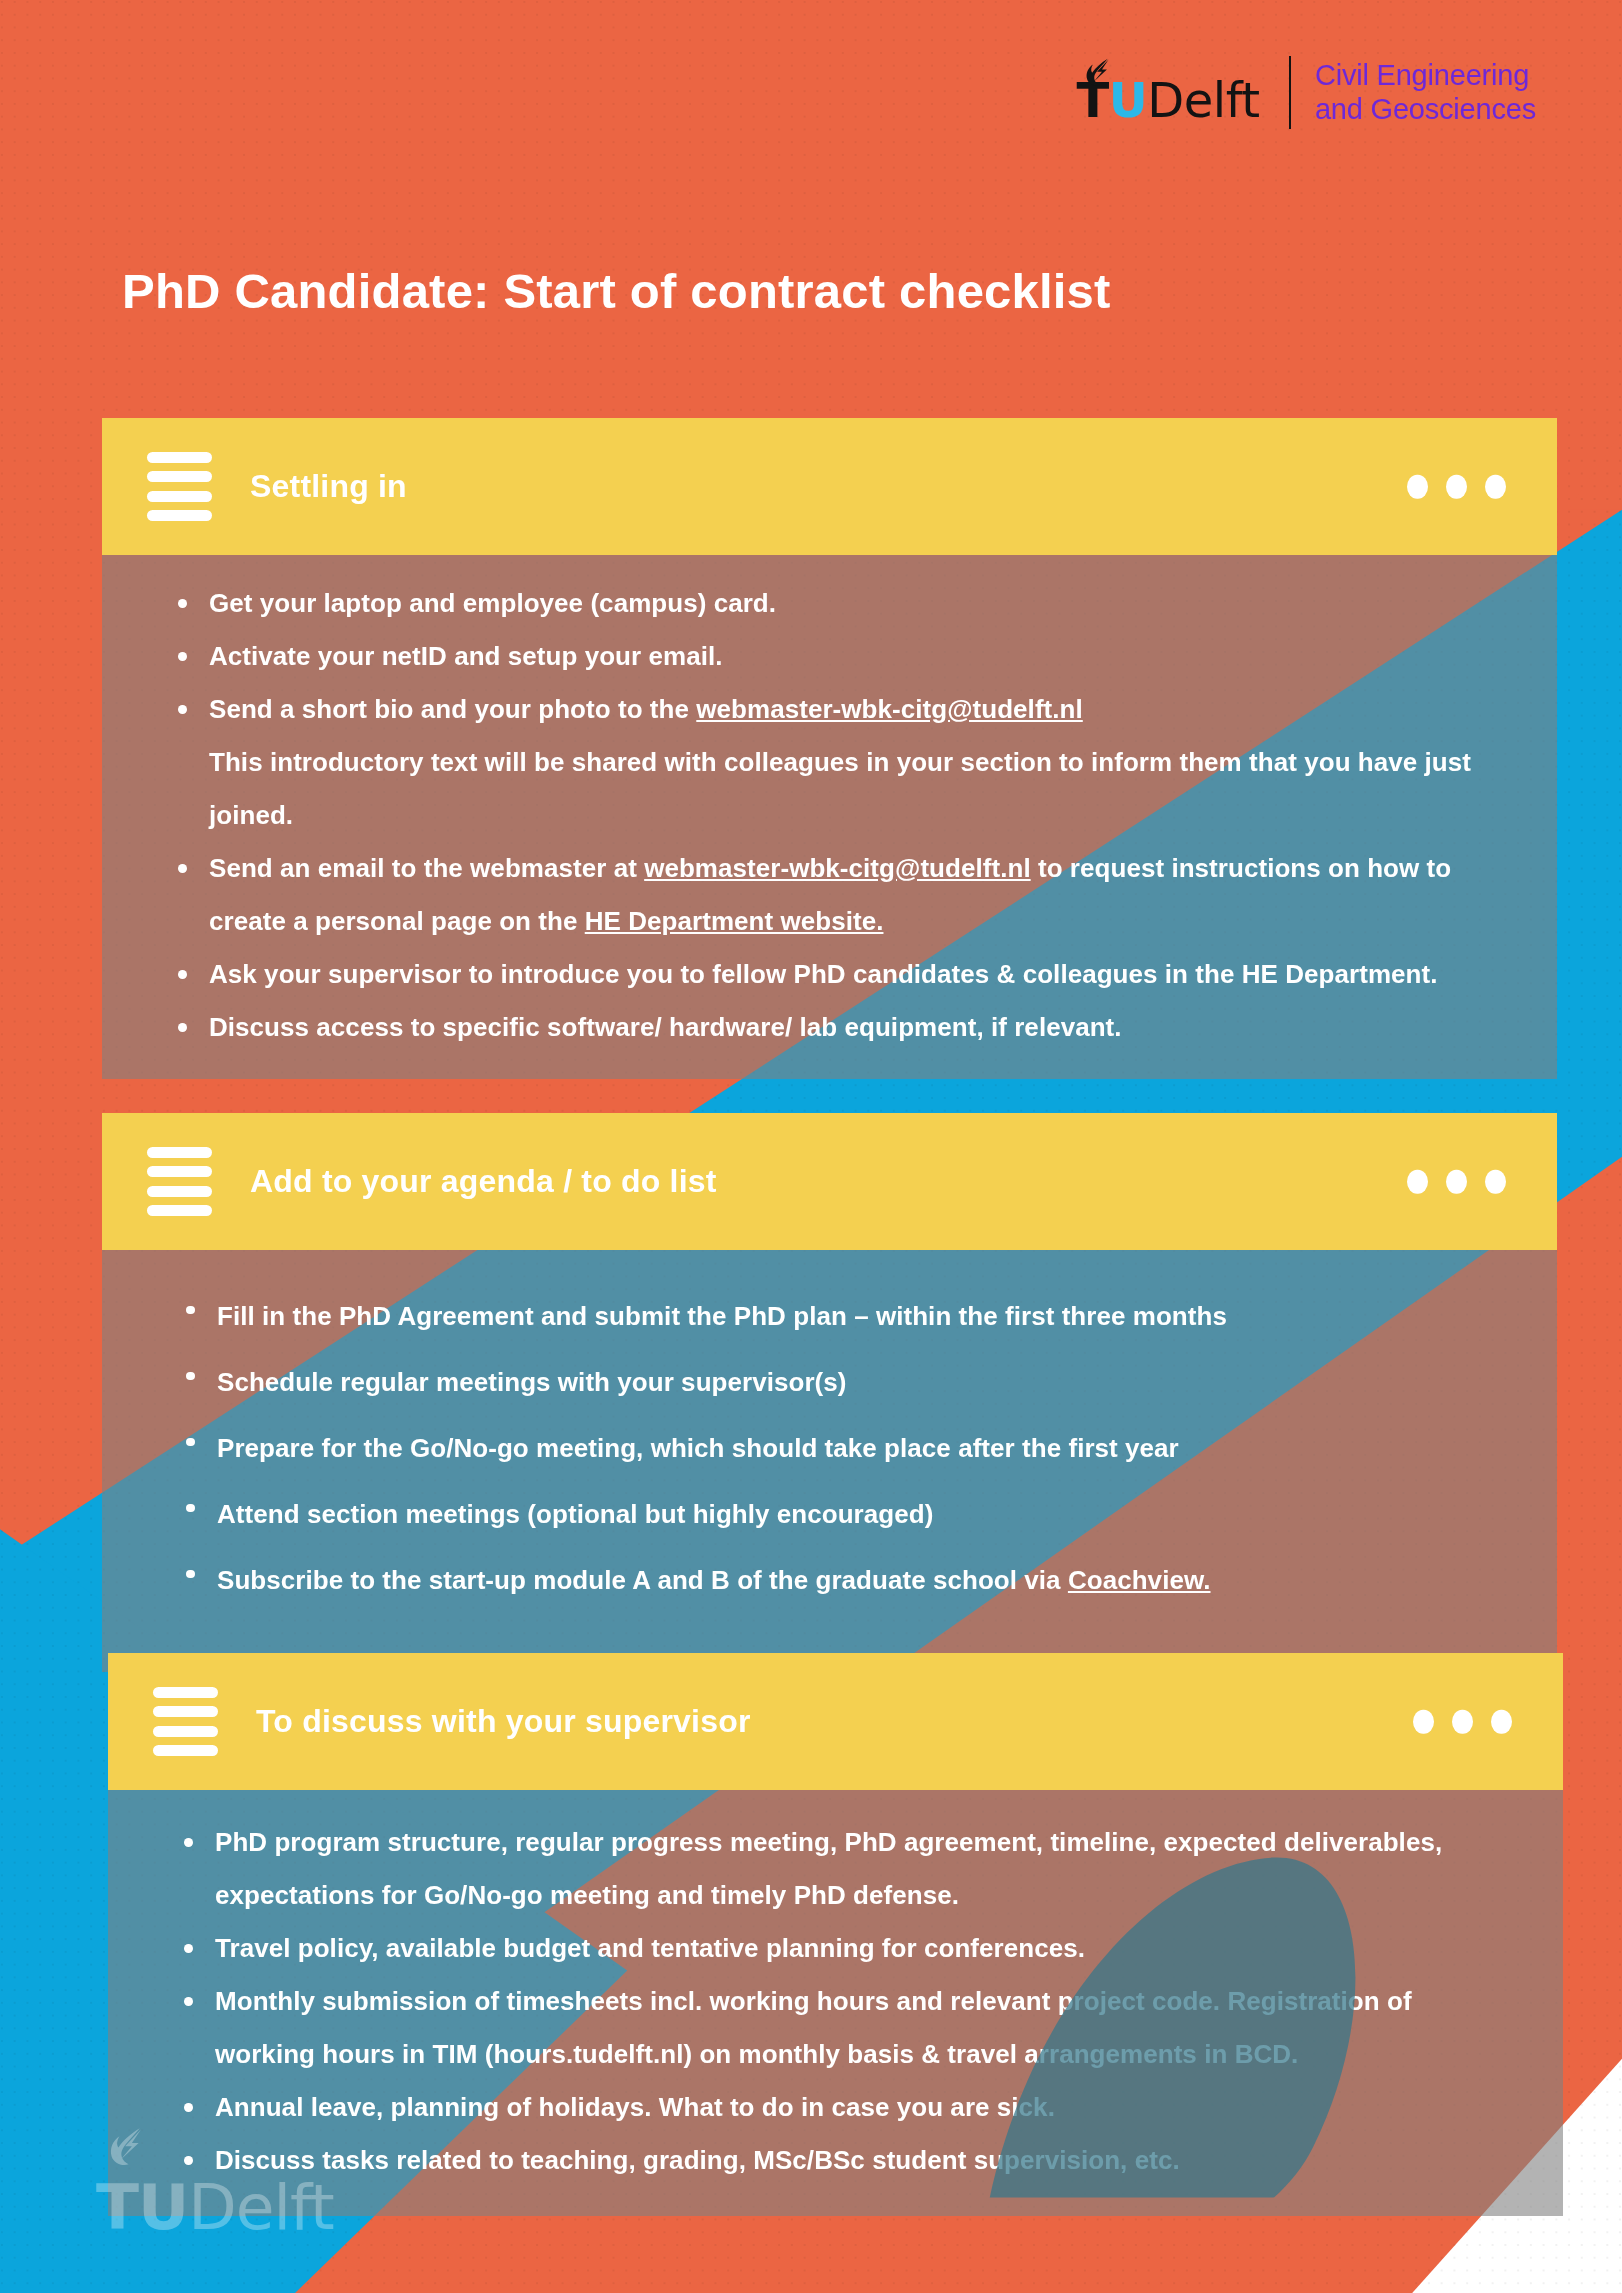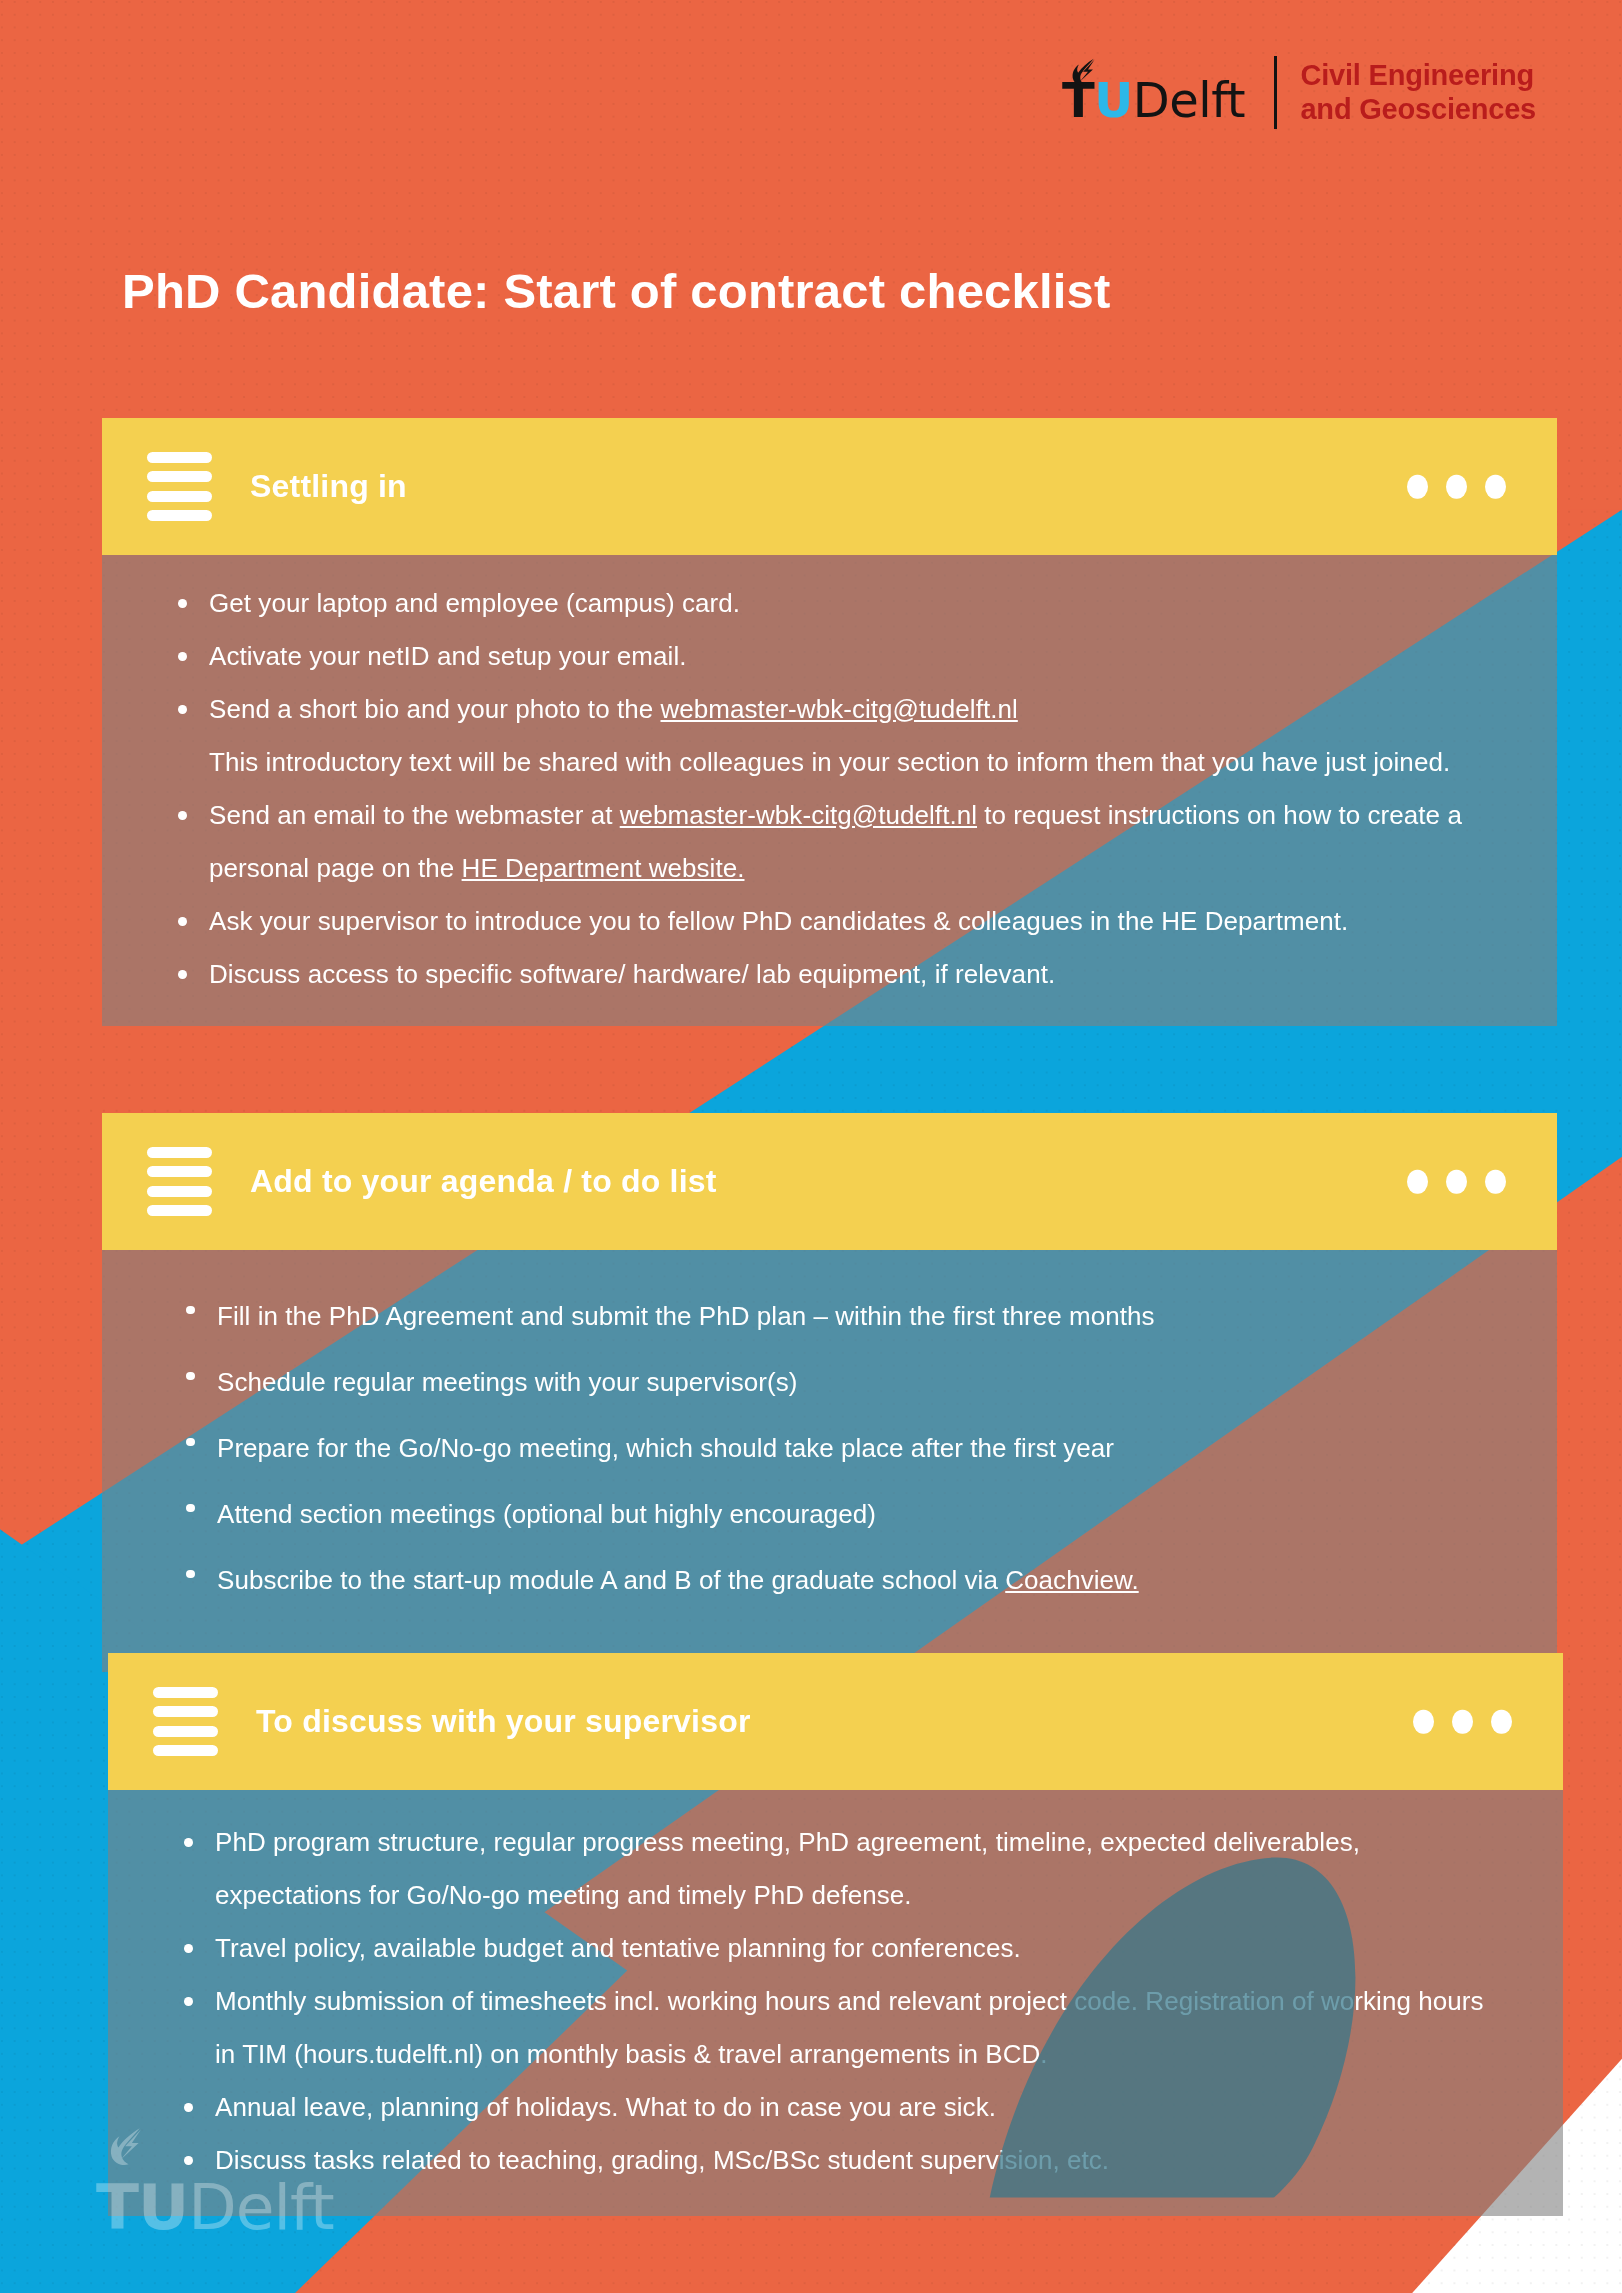--- a/index.html
+++ b/index.html
@@ -61,22 +61,22 @@
   .logo-tud .lt-rest { color: #131313; font-weight: 400; }
   .logo-divider {
     width: 2.9px;
     height: 73px;
     background: #131313;
     margin: 0 23.5px 0 29px;
   }
   .logo-faculty {
     font-family: "Liberation Sans", sans-serif;
     font-size: 29px;
-    font-weight: 700;
-    color: #b91c1c;
+    font-weight: 400;
+    color: #6d28d9;
     line-height: 1.16;
     letter-spacing: -0.2px;
   }
 
   
   .poster-title {
     position: absolute;
     left: 122px;
     top: 263px;
     font-size: 49px;
@@ -136,20 +136,21 @@
 
   .card-body {
     background: rgba(128,128,128,0.60);
     padding: 21.6px 59px 25.5px 43px;
     box-sizing: border-box;
   }
   .card-body ul {
     margin: 0;
     padding: 0 0 0 33px;
     list-style: none;
+    font-weight: bold;
   }
   .card-body li {
     position: relative;
     color: #ffffff;
     font-size: 26px;
     line-height: 53px;
     padding-left: 31px;
     letter-spacing: 0.05px;
   }
   .card-body li::before {

